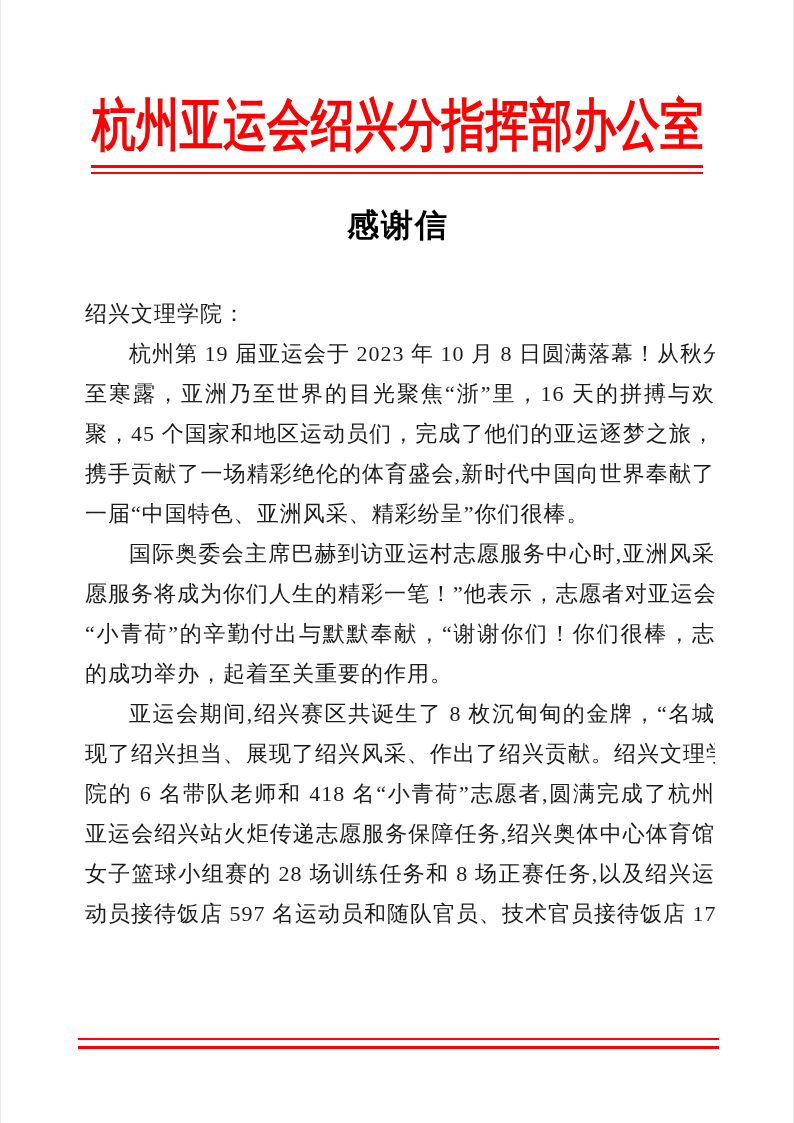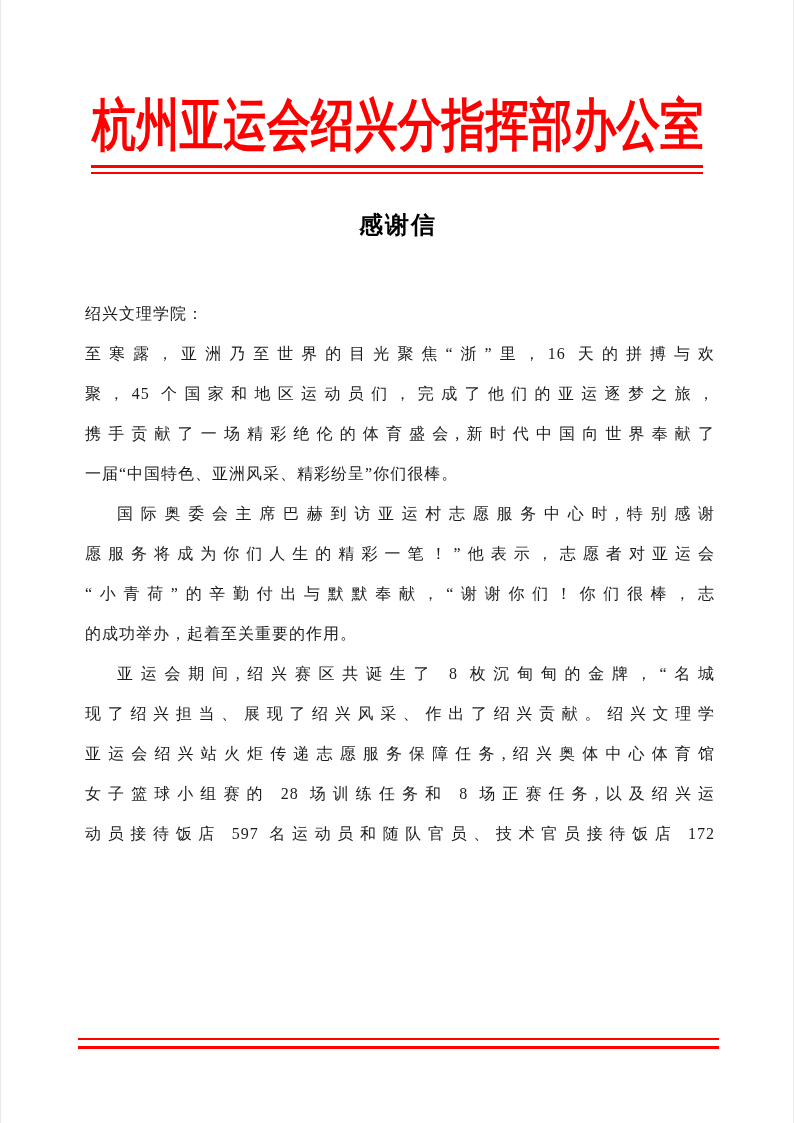--- a/index.html
+++ b/index.html
@@ -28,29 +28,29 @@
   }
   .rule{position:absolute;background:#fe0000;}
   .rule-top-thick{top:165px;left:90px;width:612px;height:3px;}
   .rule-top-thin{top:172px;left:90px;width:612px;height:2px;}
   .rule-bottom-thin{top:1038px;left:77px;width:641px;height:2px;}
   .rule-bottom-thick{top:1046px;left:77px;width:641px;height:3px;}
   
   .letter-title{
     position:absolute;top:206px;left:0;width:794px;
     text-align:center;
-    font-size:24px;line-height:38px;
+    font-size:32px;line-height:38px;
     font-weight:bold;
     letter-spacing:2px;
     color:#000000;
   }
   
   .body{
     position:absolute;top:294px;left:84px;width:630px;
-    font-size:16px;
+    font-size:22px;
     letter-spacing:1px;
     color:#1c1c1c;
   }
   .ln{
     height:40px;line-height:40px;
     text-align:justify;
     text-align-last:justify;
     overflow:hidden;
     white-space:nowrap;
   }
@@ -66,30 +66,32 @@
     <span class="org">杭州亚运会绍兴分指挥部办公室</span>
   </div>
 
   <div class="rule rule-top-thick"></div>
   <div class="rule rule-top-thin"></div>
 
   <div class="letter-title">感谢信</div>
 
   <div class="body">
     <div class="ln end">绍兴文理学院：</div>
+    <div class="ln ind">杭州第 19 届亚运会于 2023 年 10 月 8 日圆满落幕！从秋分</div>
     <div class="ln">至寒露，亚洲乃至世界的目光聚焦“浙”里，16 天的拼搏与欢</div>
     <div class="ln">聚，45 个国家和地区运动员们，完成了他们的亚运逐梦之旅，</div>
     <div class="ln">携手贡献了一场精彩绝伦的体育盛会,新时代中国向世界奉献了</div>
     <div class="ln end">一届“中国特色、亚洲风采、精彩纷呈”你们很棒。</div>
-    <div class="ln ind">国际奥委会主席巴赫到访亚运村志愿服务中心时,特别感谢</div>
+    <div class="ln ind">国际奥委会主席巴赫到访亚运村志愿服务中心时,亚洲风采</div>
     <div class="ln">愿服务将成为你们人生的精彩一笔！”他表示，志愿者对亚运会</div>
     <div class="ln">“小青荷”的辛勤付出与默默奉献，“谢谢你们！你们很棒，志</div>
     <div class="ln end">的成功举办，起着至关重要的作用。</div>
     <div class="ln ind">亚运会期间,绍兴赛区共诞生了 8 枚沉甸甸的金牌，“名城</div>
     <div class="ln">现了绍兴担当、展现了绍兴风采、作出了绍兴贡献。绍兴文理学</div>
+    <div class="ln">院的 6 名带队老师和 418 名“小青荷”志愿者,圆满完成了杭州</div>
     <div class="ln">亚运会绍兴站火炬传递志愿服务保障任务,绍兴奥体中心体育馆</div>
     <div class="ln">女子篮球小组赛的 28 场训练任务和 8 场正赛任务,以及绍兴运</div>
     <div class="ln">动员接待饭店 597 名运动员和随队官员、技术官员接待饭店 172</div>
   </div>
 
   <div class="rule rule-bottom-thin"></div>
   <div class="rule rule-bottom-thick"></div>
 
 </div>
 

